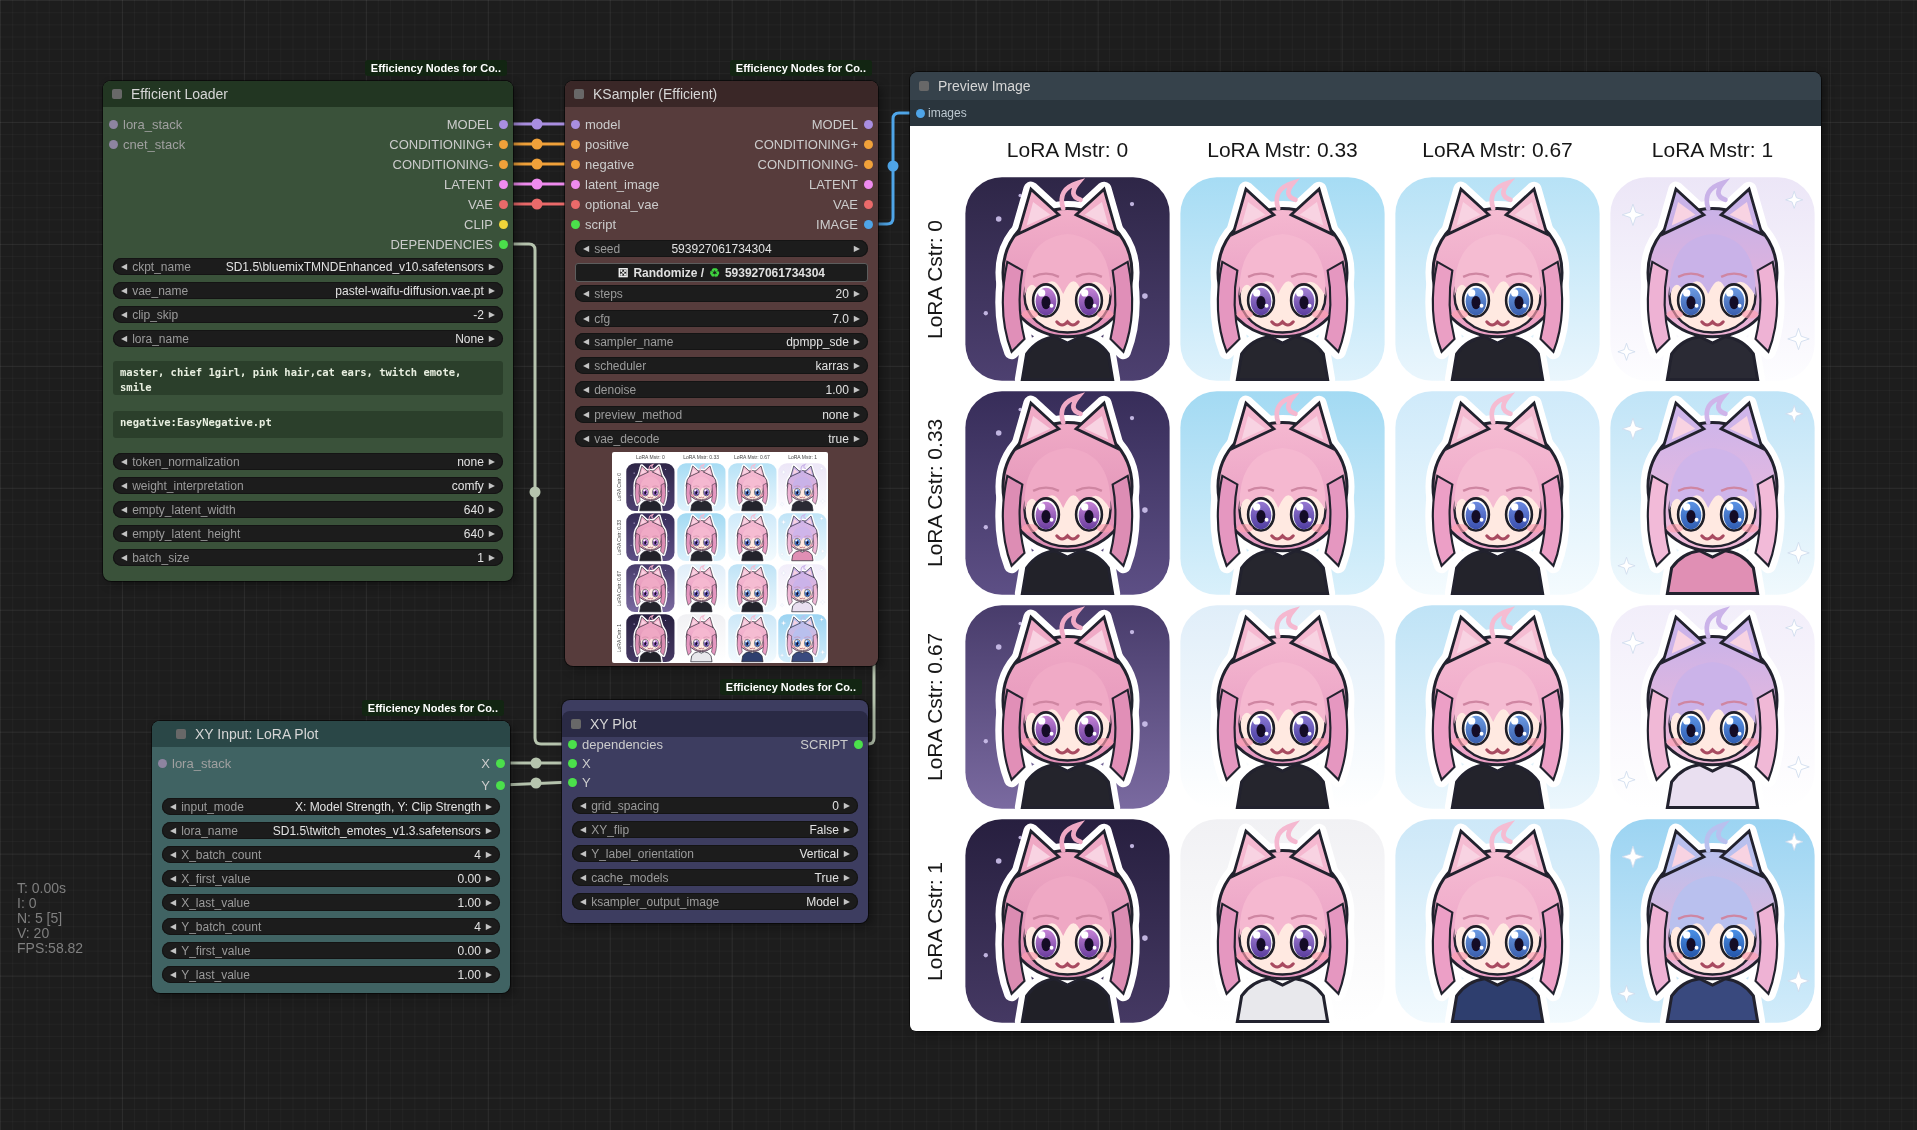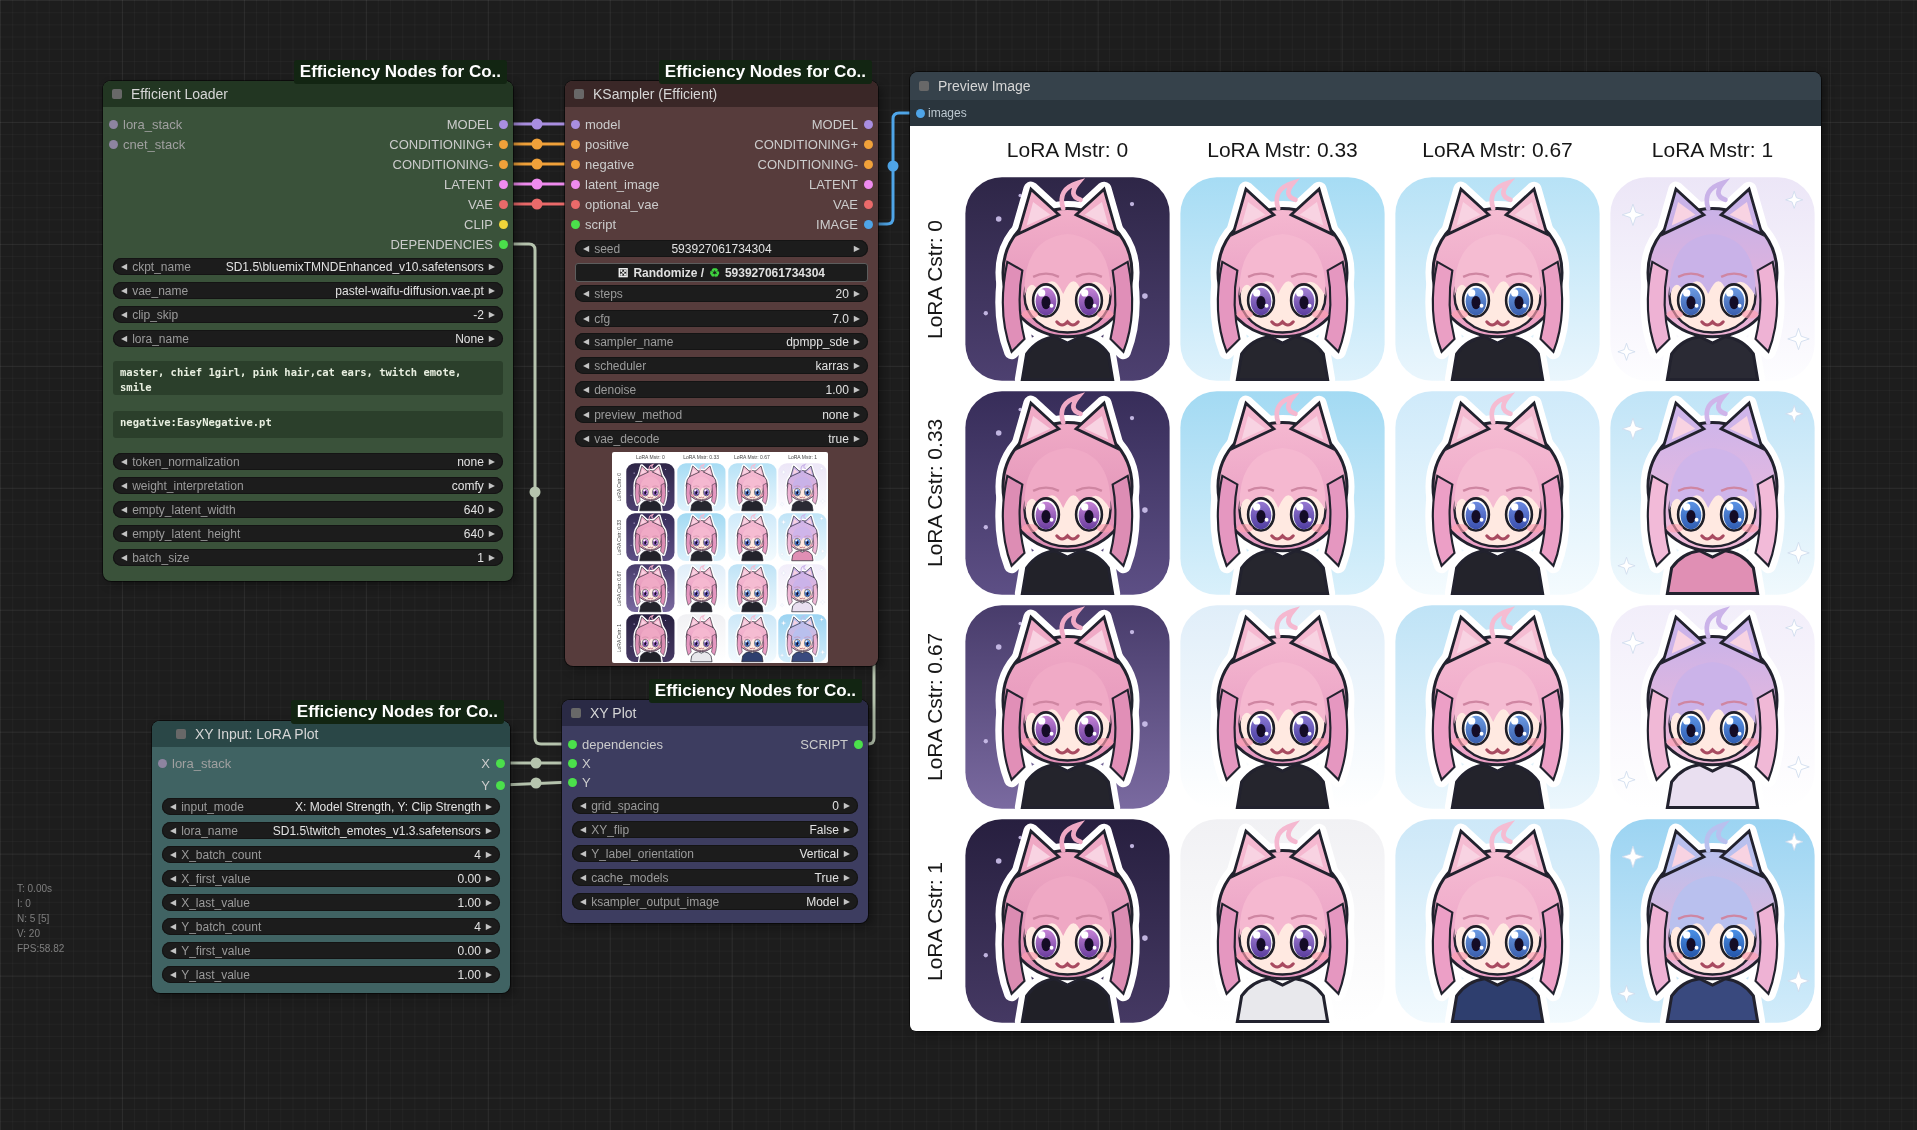--- a/index.html
+++ b/index.html
@@ -15,21 +15,21 @@
     background-size:122px 122px,122px 122px,12.2px 12.2px,12.2px 12.2px;
   }
   #links{position:absolute;left:0;top:0;z-index:1;}
   .node{position:absolute;z-index:2;border-radius:8px;
     box-shadow:0 0 0 1px rgba(0,0,0,.55), 4px 4px 10px rgba(0,0,0,.35);}
   .node-header{position:absolute;left:0;right:0;top:0;height:26px;border-radius:8px 8px 0 0;
     display:flex;align-items:center;padding:0 9px;gap:9px;box-sizing:border-box;}
   .collapse{width:10px;height:10px;background:#686868;border-radius:2px;flex:0 0 auto;}
   .node-title{font-size:14px;color:#d6d6d6;white-space:nowrap;}
   .badge{position:absolute;top:-21px;right:6px;background:#122512;color:#fff;
-    font-weight:bold;font-size:17px;padding:2px 6px;border-radius:3px;white-space:nowrap;z-index:3;}
+    font-weight:bold;font-size:11px;padding:2px 6px;border-radius:3px;white-space:nowrap;z-index:3;}
   .port{position:absolute;height:14px;display:flex;align-items:center;font-size:13px;color:#cccccc;white-space:nowrap;}
   .port.dim{color:#a0a0a0;}
   .pdot{position:absolute;width:9px;height:9px;border-radius:50%;z-index:4;}
   .widget{position:absolute;left:10px;right:10px;height:17px;background:#1c1c1c;border-radius:9px;
     display:flex;align-items:center;gap:5px;padding:0 8px;font-size:12px;color:#9b9b9b;
     box-shadow:inset 0 0 0 1px #141414;white-space:nowrap;overflow:hidden;}
   .widget .val{margin-left:auto;color:#e2e2e2;}
   .widget.centerval{position:absolute;}
   .widget.centerval .val{position:absolute;left:50%;transform:translateX(-50%);margin:0;}
   .arrow{color:#c4c4c4;font-size:8px;flex:0 0 auto;}
@@ -46,21 +46,21 @@
   .pv-images-row{position:absolute;top:28px;height:26px;left:0;right:0;background:#2a353d;
     display:flex;align-items:center;font-size:12px;color:#bcc8d0;padding-left:18px;box-sizing:border-box;}
   .pv-body{position:absolute;top:54px;left:0;right:0;bottom:0;background:#ffffff;border-radius:0 0 6px 6px;overflow:hidden;}
   .pv-col-label{position:absolute;text-align:center;font-size:21px;color:#161616;white-space:nowrap;}
   .pv-row-label{position:absolute;display:flex;align-items:center;justify-content:center;
     font-size:21px;color:#161616;writing-mode:vertical-rl;transform:rotate(180deg);white-space:nowrap;}
   .cell{position:absolute;}
   .cell svg{display:block;width:100%;height:100%;}
   .mini-col-label,.mini-row-label{position:absolute;color:#444;text-align:center;white-space:nowrap;}
   .mini-row-label{writing-mode:vertical-rl;transform:rotate(180deg);display:flex;align-items:center;justify-content:center;}
-  .stats{position:absolute;left:17px;top:881px;font-size:10px;color:#7f7f7f;line-height:15px;z-index:2;}
+  .stats{position:absolute;left:17px;top:881px;font-size:14px;color:#7f7f7f;line-height:15px;z-index:2;}
 </style>
 </head>
 <body>
 
 <svg id="links" width="1917" height="1130">
     <path d="M503,124 L575,124" fill="none" stroke="#a98ee0" stroke-width="3"></path>
     <circle cx="537" cy="124" r="5.5" fill="#a98ee0"></circle>
     <path d="M503,144 L575,144" fill="none" stroke="#f0a13a" stroke-width="3"></path>
     <circle cx="537" cy="144" r="5.5" fill="#f0a13a"></circle>
     <path d="M503,164 L575,164" fill="none" stroke="#f0a13a" stroke-width="3"></path>
@@ -1254,21 +1254,21 @@
       </div>
       <div class="widget" style="top: 245px;">
         <span class="arrow">◀</span>
         <span>Y_last_value</span>
         <span class="val">1.00</span>
         <span class="arrow r">▶</span>
       </div>
     </div>
     <div class="node" style="left: 562px; top: 700px; width: 306px; height: 223px; background: rgb(61, 61, 96);">
       <div class="badge">Efficiency Nodes for Co..</div>
-      <div class="node-header" style="background: rgb(42, 42, 69);">
+      <div class="node-header" style="background: rgb(42, 42, 69); margin-top: 11px;">
         <div class="collapse"></div>
         <div class="node-title">XY Plot</div>
       </div>
       <div class="pdot" style="left: 5.5px; top: 39.5px; background: rgb(75, 224, 75);"></div>
       <div class="port" style="left: 20px; top: 37px;">dependencies</div>
       <div class="pdot" style="left: 5.5px; top: 58.5px; background: rgb(75, 224, 75);"></div>
       <div class="port" style="left: 20px; top: 56px;">X</div>
       <div class="pdot" style="left: 5.5px; top: 77.5px; background: rgb(75, 224, 75);"></div>
       <div class="port" style="left: 20px; top: 75px;">Y</div>
       <div class="pdot" style="right: 5.5px; top: 39.5px; background: rgb(75, 224, 75);"></div>

